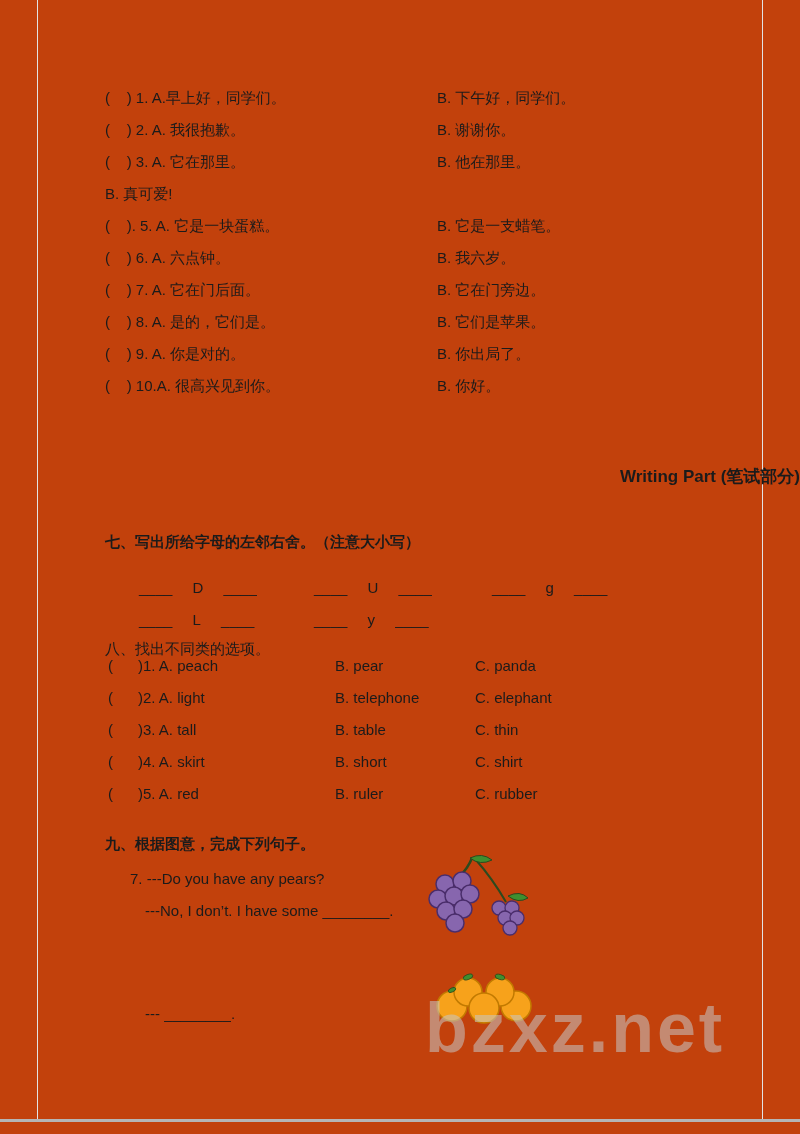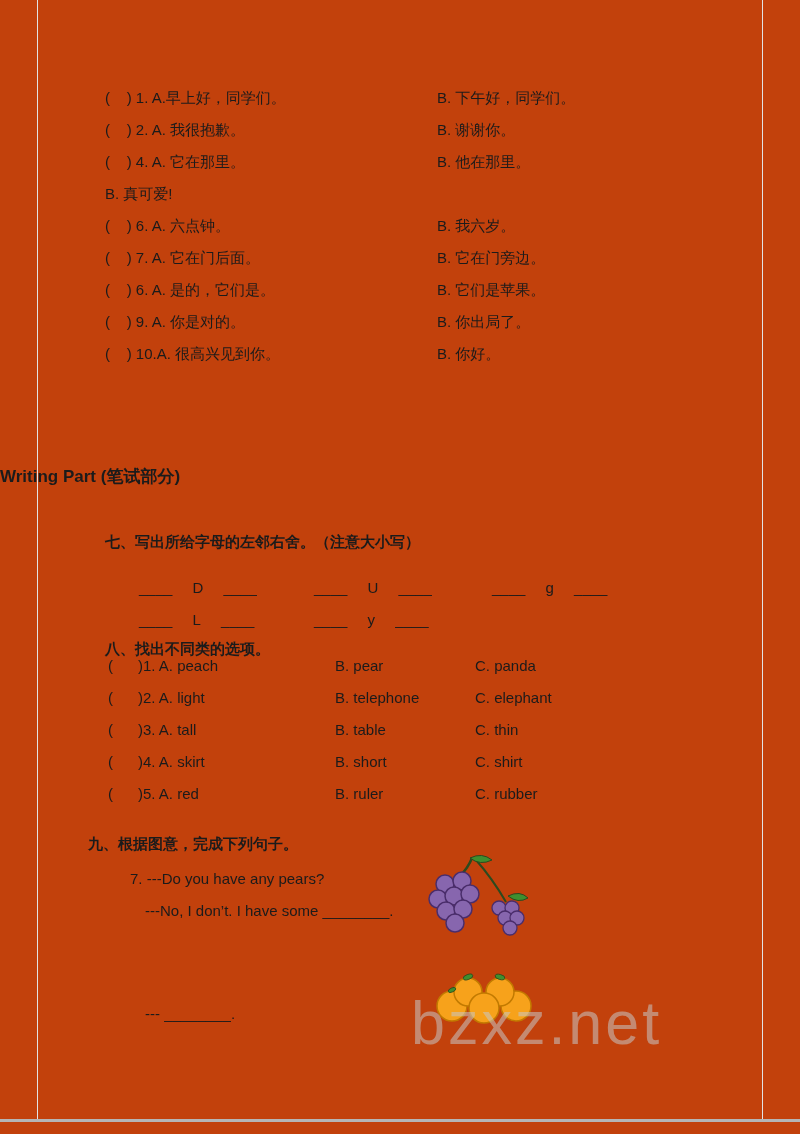--- a/index.html
+++ b/index.html
@@ -18,53 +18,53 @@
   .edge-right{position:absolute;left:762px;top:0;width:1px;height:1120px;background:#e3e3e3;}
   .edge-bottom{position:absolute;left:0;top:1119px;width:800px;height:3px;background:#b5b5b5;}
 
   
   .listening{position:absolute;top:82px;left:105px;right:0;}
   .l-row{display:flex;height:32px;line-height:32px;}
   .l-left{display:inline-block;width:332px;}
   .l-right{display:inline-block;}
 
   
-  .writing-header{position:absolute;top:465px;left:0;width:800px;text-align:left;font-weight:bold;font-size:17px;}
+  .writing-header{position:absolute;top:465px;left:0;width:800px;text-align:right;font-weight:bold;font-size:17px;}
 
   
   .s7-title{position:absolute;top:533px;left:105px;font-weight:bold;}
   .letter-row{position:absolute;left:4px;width:800px;height:26px;line-height:26px;}
   .letter-row.r1{top:575px;}
   .letter-row.r2{top:607px;text-decoration:underline;}
   .letter-group{position:absolute;white-space:nowrap;}
   .letter-group .letter{margin:0 16px;}
   .lg1{left:135px;} .lg2{left:310px;} .lg3{left:488px;}
   .lg4{left:135px;} .lg5{left:310px;}
 
   
-  .s8-title{position:absolute;top:640px;left:105px;font-weight:bold;}
+  .s8-title{position:absolute;top:640px;left:105px;font-weight:normal;}
   .s8-rows{position:absolute;top:650px;left:0;width:657px;text-align:center;}
   .s8-row{position:relative;height:32px;line-height:32px;}
   .s8-a{position:absolute;left:108px;}
   .s8-b{position:absolute;left:335px;}
   .s8-c{position:absolute;left:475px;}
 
   
-  .s9-title{position:absolute;top:835px;left:88px;font-weight:bold;}
+  .s9-title{position:absolute;top:835px;left:105px;font-weight:bold;}
   .q1-l1{position:absolute;top:870px;left:130px;}
   .q1-l2{position:absolute;top:902px;left:145px;}
   .q2-l1{position:absolute;top:967px;left:130px;}
   .q2-l2{position:absolute;top:1005px;left:145px;}
   .grapes{position:absolute;top:852px;left:420px;width:112px;height:88px;}
   .oranges{position:absolute;top:968px;left:432px;width:106px;height:56px;}
 
   
   .watermark{
-    position:absolute;top:988px;left:411px;
-    font-size:61px;font-weight:normal;letter-spacing:3px;
+    position:absolute;top:988px;left:425px;
+    font-size:70px;font-weight:bold;letter-spacing:3px;
     color:#c7c7c7;opacity:0.55;
     font-family:"Liberation Sans","DejaVu Sans",sans-serif;
   }
 </style>
 </head>
 <body>
 
 <div class="page">
 
   <div class="edge-left"></div>
@@ -74,36 +74,40 @@
   <div class="listening">
     <div class="l-row">
       <span class="l-left pre">(    ) 1. A.早上好，同学们。</span>
       <span class="l-right pre">B. 下午好，同学们。</span>
     </div>
     <div class="l-row">
       <span class="l-left pre">(    ) 2. A. 我很抱歉。</span>
       <span class="l-right pre">B. 谢谢你。</span>
     </div>
     <div class="l-row">
-      <span class="l-left pre">(    ) 4. A. 它在那里。</span>
+      <span class="l-left pre">(    ) 3. A. 它在那里。</span>
       <span class="l-right pre">B. 他在那里。</span>
     </div>
     <div class="l-row">
       <span class="l-right pre">B. 真可爱!</span>
+    </div>
+    <div class="l-row">
+      <span class="l-left pre">(    ). 5. A. 它是一块蛋糕。</span>
+      <span class="l-right pre">B. 它是一支蜡笔。</span>
     </div>
     <div class="l-row">
       <span class="l-left pre">(    ) 6. A. 六点钟。</span>
       <span class="l-right pre">B. 我六岁。</span>
     </div>
     <div class="l-row">
       <span class="l-left pre">(    ) 7. A. 它在门后面。</span>
       <span class="l-right pre">B. 它在门旁边。</span>
     </div>
     <div class="l-row">
-      <span class="l-left pre">(    ) 6. A. 是的，它们是。</span>
+      <span class="l-left pre">(    ) 8. A. 是的，它们是。</span>
       <span class="l-right pre">B. 它们是苹果。</span>
     </div>
     <div class="l-row">
       <span class="l-left pre">(    ) 9. A. 你是对的。</span>
       <span class="l-right pre">B. 你出局了。</span>
     </div>
     <div class="l-row">
       <span class="l-left pre">(    ) 10.A. 很高兴见到你。</span>
       <span class="l-right pre">B. 你好。</span>
     </div>

